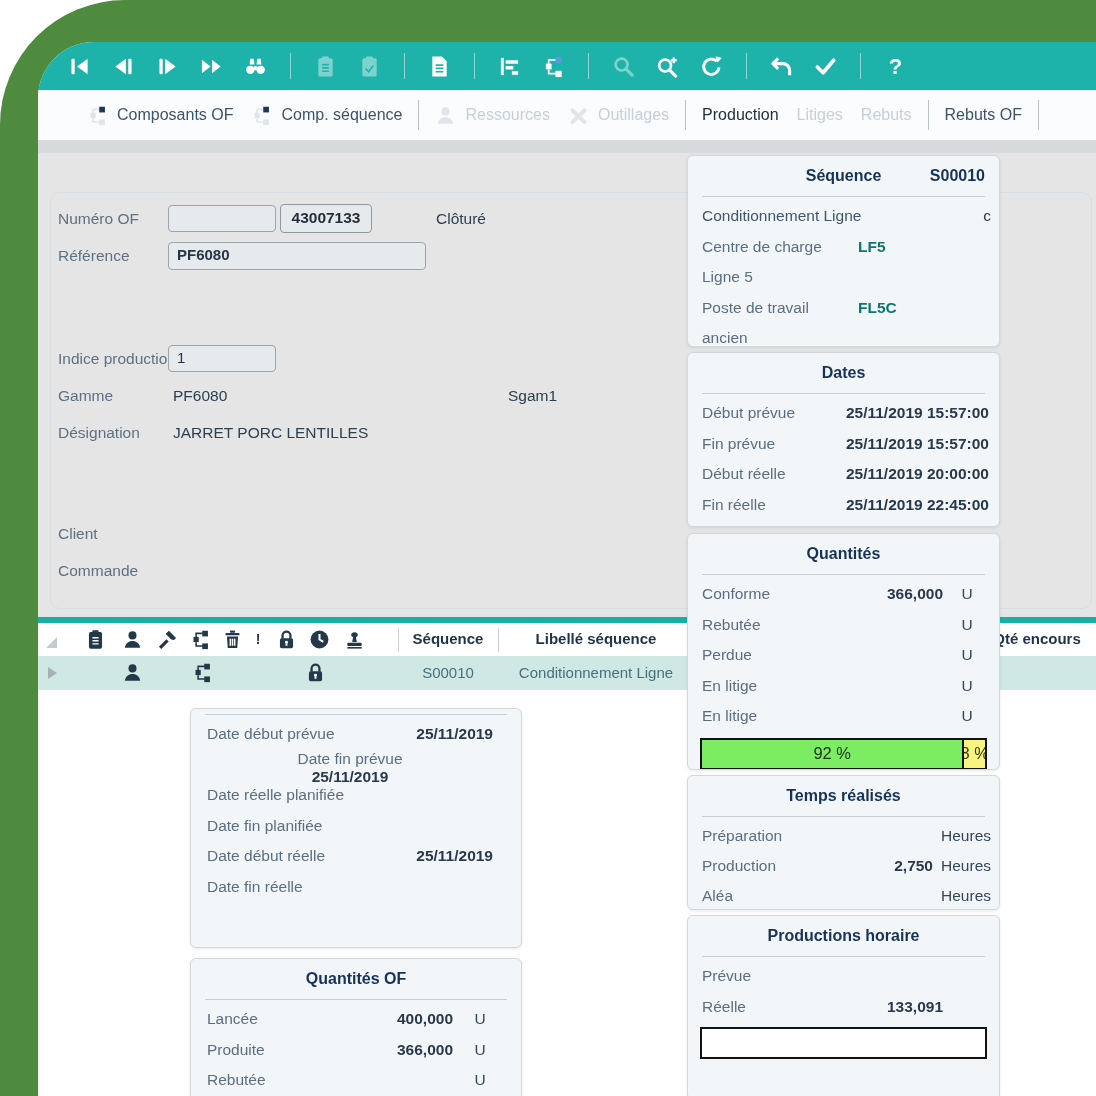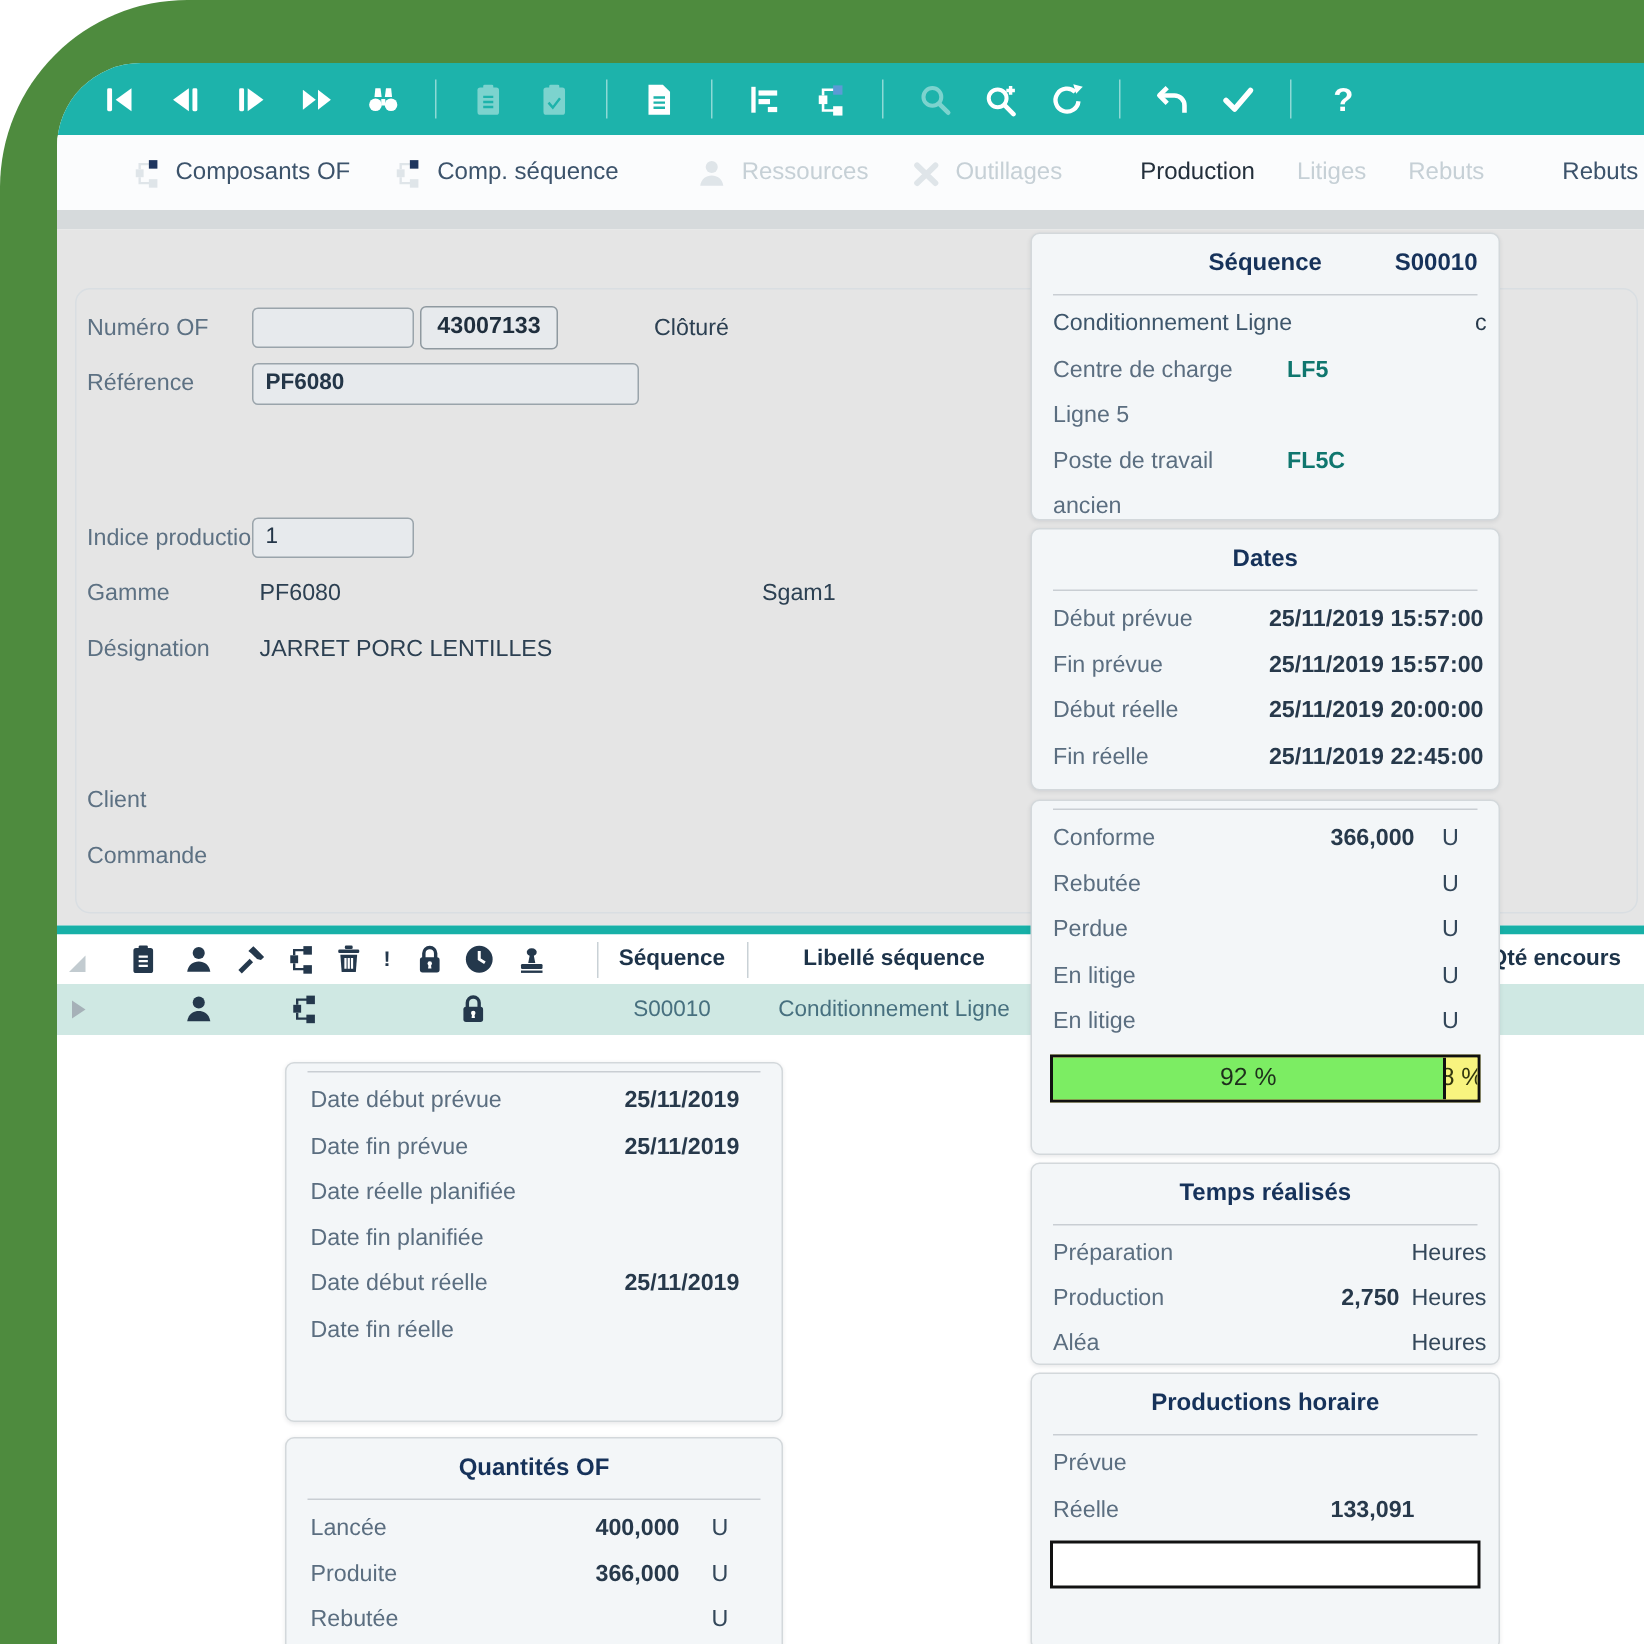--- a/index.html
+++ b/index.html
@@ -17,21 +17,21 @@
   .tb-icon.dis{opacity:.42;}
   .tb-div{width:1px;height:26px;background:rgba(255,255,255,.5);margin:0 2px;flex:0 0 auto;}
   .icon{display:inline-flex;align-items:center;justify-content:center;}
   .icon svg{width:100%;height:100%;fill:currentColor;}
   .icon svg .stroke{stroke:currentColor;fill:none;}
   .icon svg .inner{stroke:#1db3ab;fill:none;stroke-width:1.7px;}
   .tb-icon .dot{fill:#5b9bd5;}
 
   
   .tabbar{position:absolute;left:0;top:48px;width:100%;height:50px;background:#fbfcfd;
-          display:flex;align-items:center;padding-left:40px;box-sizing:border-box;gap:10px;
+          display:flex;align-items:center;padding-left:40px;box-sizing:border-box;
           font-size:16px;}
   .tab{display:flex;align-items:center;gap:9px;padding:0 9px;cursor:pointer;white-space:nowrap;}
   .tab-label-on{color:#3c536b;}
   .tab-label-act{color:#232f3b;}
   .tab-label-off{color:#c6d0d6;}
   .tab-icn{width:21px;height:21px;color:#dfe5e9;}
   .tab-icn.tree-t .dot{fill:#1e355e;}
   .tab-div{width:1px;height:30px;background:#b9c2c8;margin:0 7px;}
   .tabstrip{position:absolute;left:0;top:98px;width:100%;height:13px;background:#d6dadc;}
 
@@ -430,20 +430,21 @@
         <span class="p-lab">Début réelle</span>
         <span class="p-val">25/11/2019 20:00:00</span>
       </div>
       <div class="p-row" style="padding-right:10px;">
         <span class="p-lab">Fin réelle</span>
         <span class="p-val">25/11/2019 22:45:00</span>
       </div>
     </div>
 
     <div class="panel" style="left:649px;top:491px;width:313px;height:237px;">
+      <div class="p-head">Quantités</div>
       <div class="p-sep"></div>
       <div class="p-row">
         <span class="p-lab">Conforme</span>
         <span class="p-val">366,000</span>
         <span class="p-unit">U</span>
       </div>
       <div class="p-row">
         <span class="p-lab">Rebutée</span>
         <span class="p-val"></span>
         <span class="p-unit">U</span>
@@ -506,21 +507,21 @@
       </div>
       <div class="reelle-box"></div>
     </div>
 
     <div class="panel" style="left:152px;top:666px;width:332px;height:240px;">
       <div class="p-sep"></div>
       <div class="p-row" style="padding:0 28px 0 16px;">
         <span class="p-lab">Date début prévue</span>
         <span class="p-val">25/11/2019</span>
       </div>
-      <div class="p-row" style="padding:0 28px 0 16px;">
+      <div class="p-row" style="padding:0 28px 0 16px;flex-direction:column;">
         <span class="p-lab">Date fin prévue</span>
         <span class="p-val">25/11/2019</span>
       </div>
       <div class="p-row" style="padding:0 28px 0 16px;">
         <span class="p-lab">Date réelle planifiée</span>
         <span class="p-val"></span>
       </div>
       <div class="p-row" style="padding:0 28px 0 16px;">
         <span class="p-lab">Date fin planifiée</span>
         <span class="p-val"></span>

